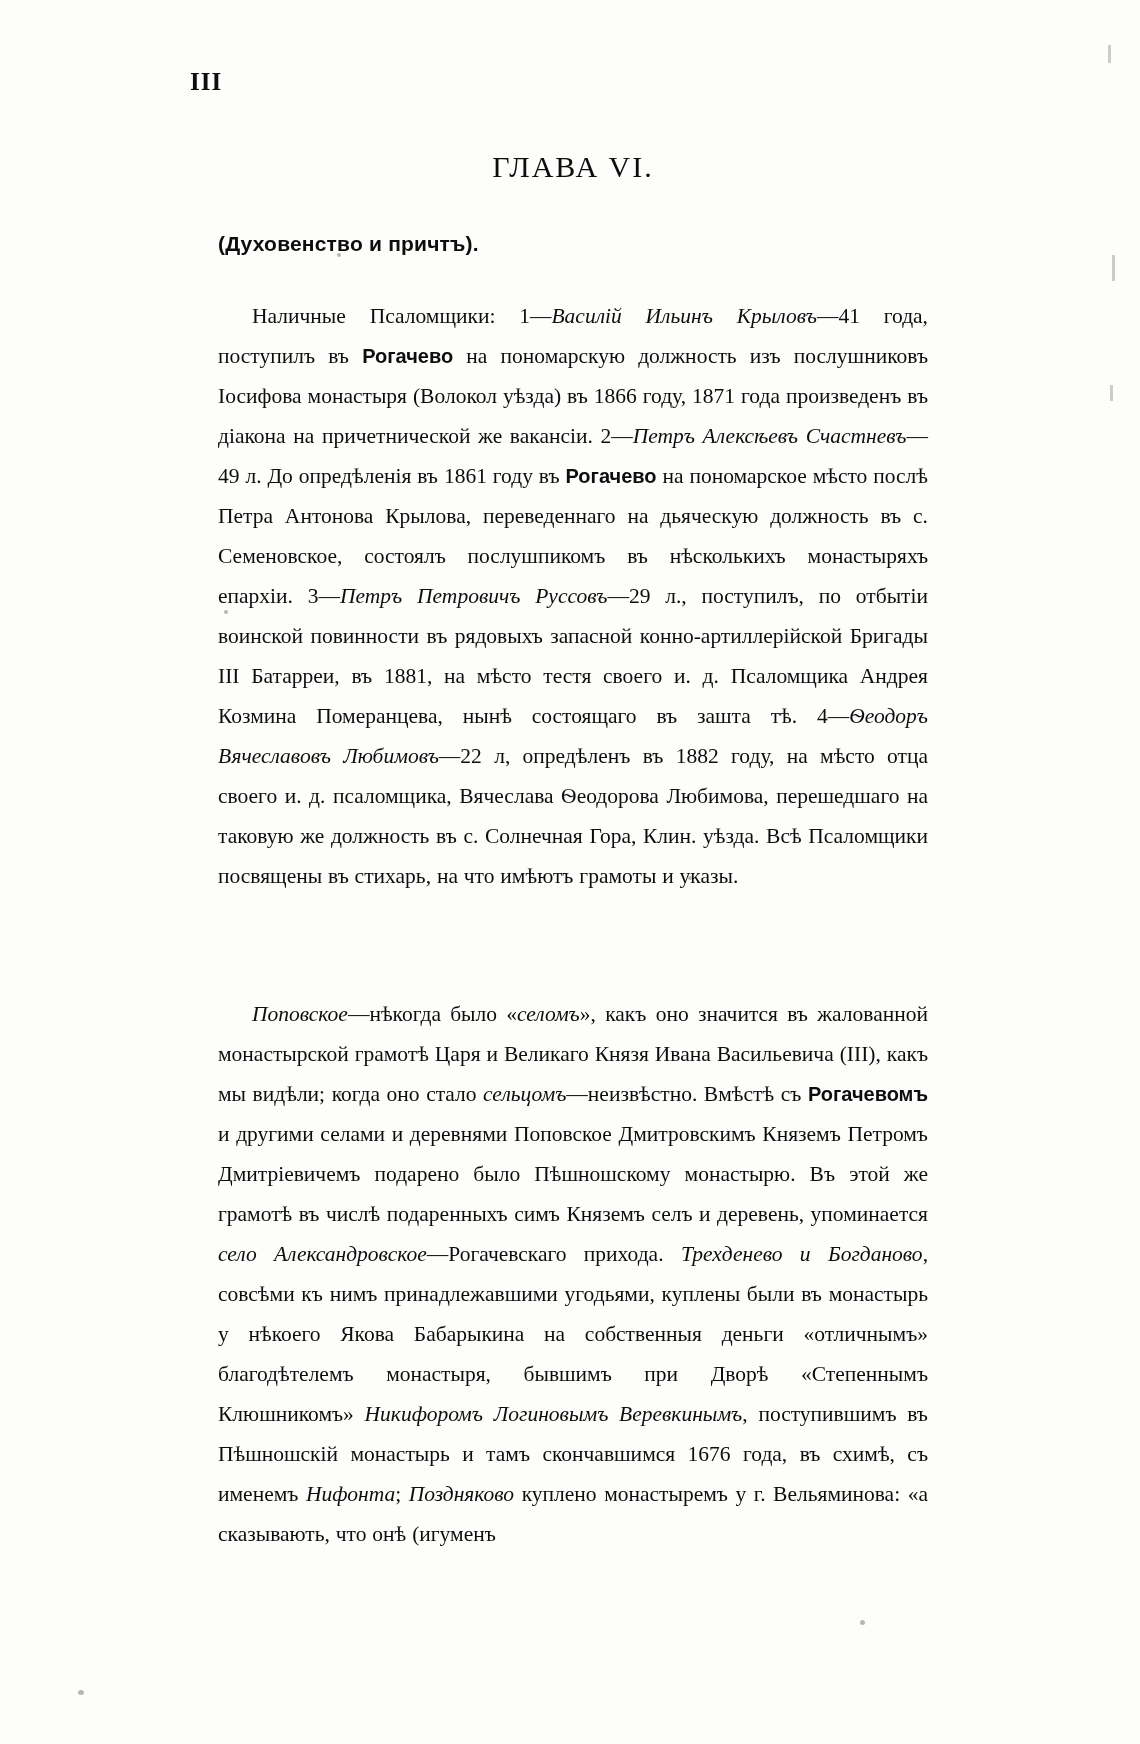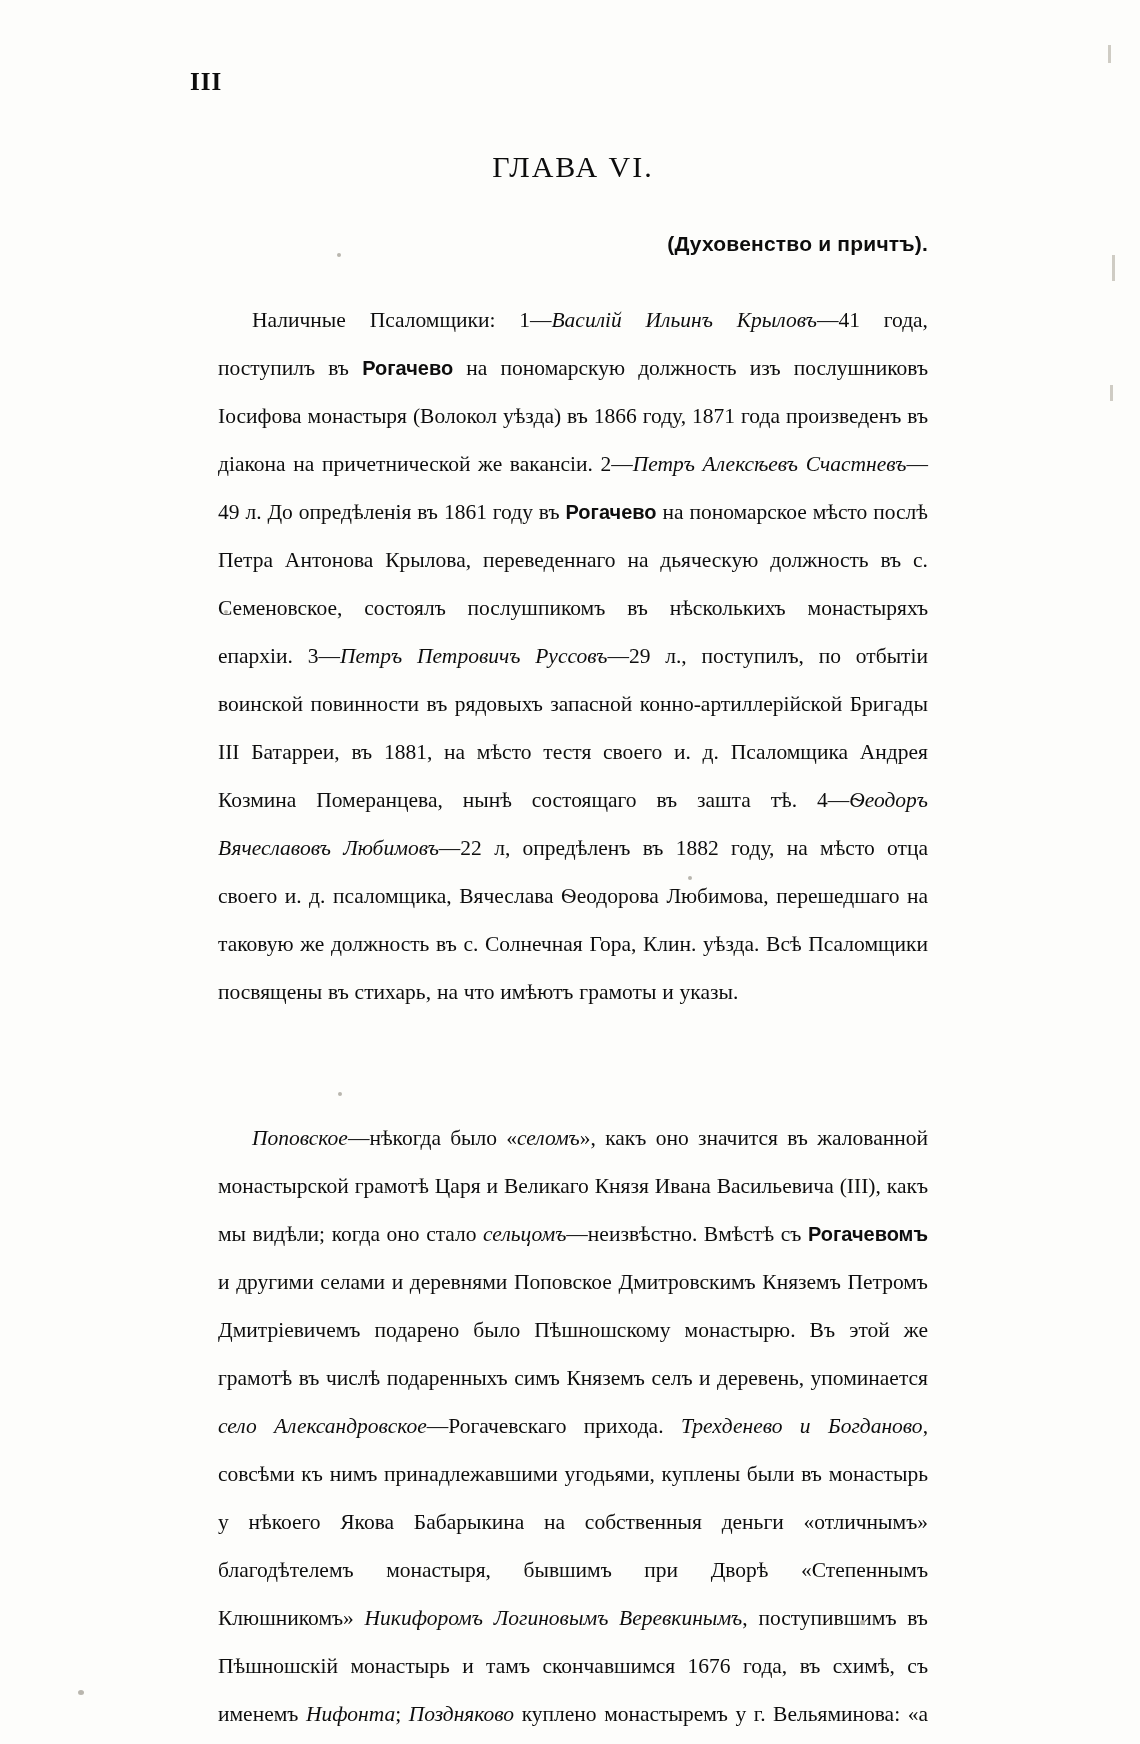--- a/index.html
+++ b/index.html
@@ -40,30 +40,30 @@
   }
   h1.chapter {
     text-align: center;
     font-family: "Liberation Serif", serif;
     font-weight: normal;
     font-size: 30px;
     letter-spacing: 2px;
     margin: 22px 0 0 0;
   }
   h2.subhead {
-    text-align: right;
+    text-align: left;
     font-family: "Liberation Sans", sans-serif;
     font-weight: bold;
     font-size: 21px;
     margin: 48px 0 0 0;
     letter-spacing: 0.2px;
   }
   p.para {
     font-size: 21.5px;
-    line-height: 48px;
+    line-height: 40px;
     text-align: justify;
     text-justify: inter-word;
     margin: 40px 0 0 0;
     text-indent: 34px;
     word-spacing: 0.5px;
   }
   p.para.second {
   }
   .it {
     font-style: italic;

